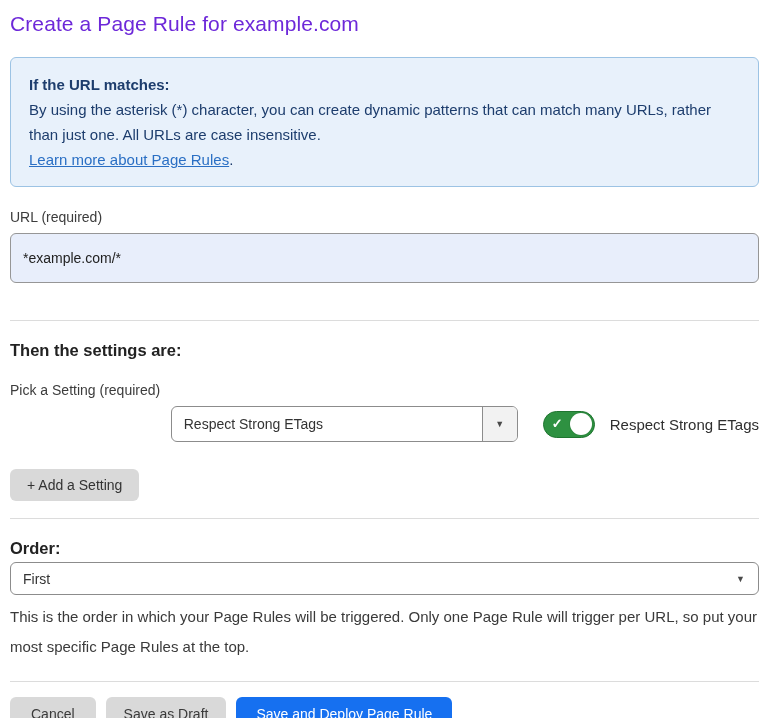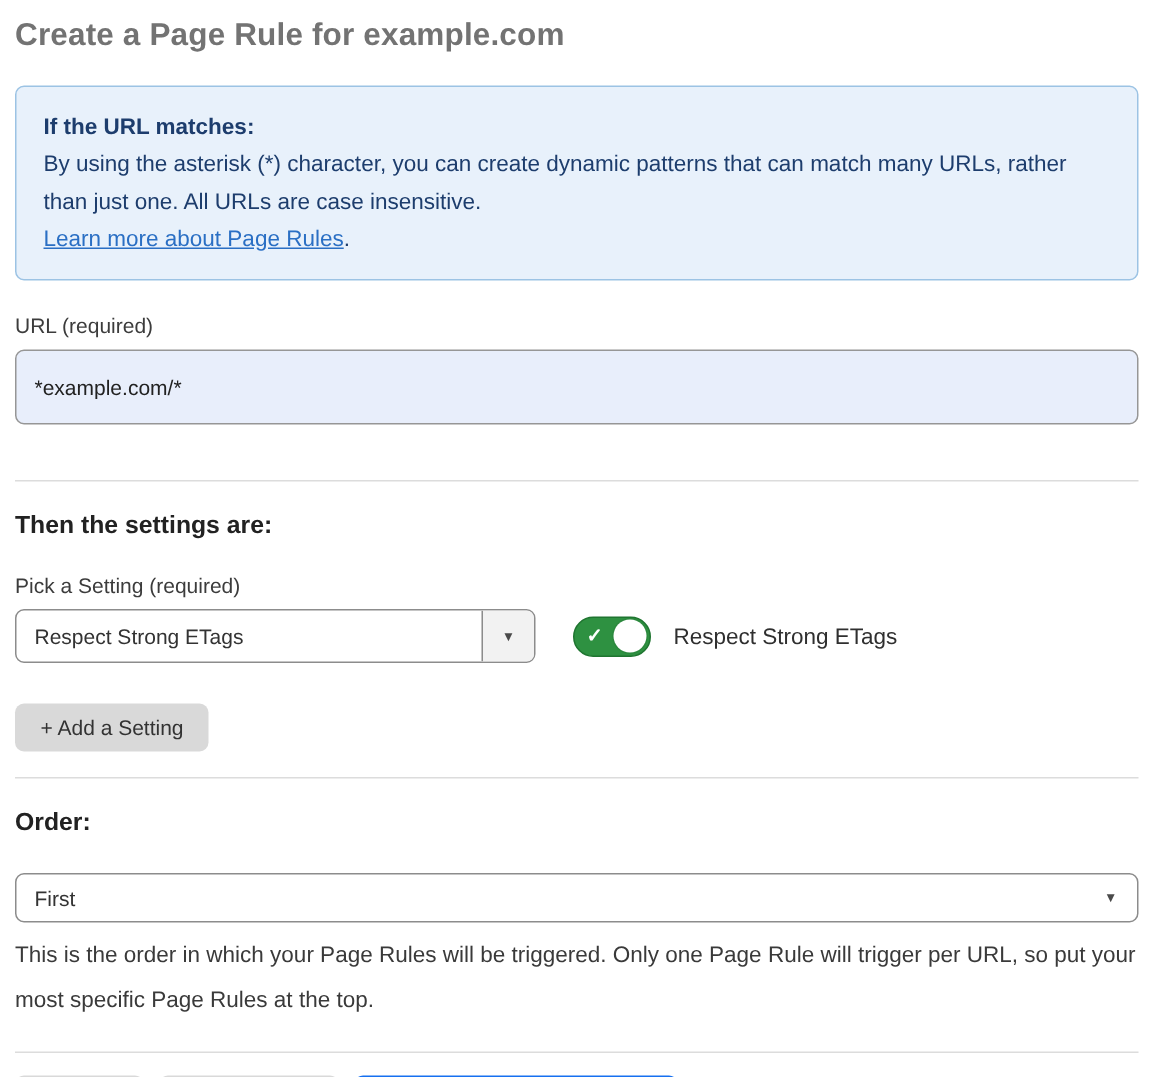--- a/index.html
+++ b/index.html
@@ -10,22 +10,22 @@
     height: 718px;
     background: #ffffff;
     font-family: "Liberation Sans", sans-serif;
     color: #333333;
     overflow: hidden;
   }
   .container { padding: 0 10px; width: 769px; }
 
   .page-title {
     font-size: 21px;
-    font-weight: 700;
-    color: #737373;
+    font-weight: 400;
+    color: #6d28d9;
     margin: 12px 0 21px 0;
     letter-spacing: 0.1px;
   }
 
   
   .info-box {
     background: #e8f1fb;
     border: 1px solid #9cc3e4;
     border-radius: 6px;
     padding: 14px 18px;
@@ -75,20 +75,21 @@
     font-weight: 700;
     color: #222222;
     margin-top: 20px;
   }
 
   
   .setting-row {
     display: flex;
     align-items: center;
     margin-top: 8px;
+    justify-content: flex-end;
   }
   .setting-select {
     width: 347px;
     height: 36px;
     border: 1px solid #8c8c8c;
     border-radius: 6px;
     background: #ffffff;
     display: flex;
     align-items: stretch;
     overflow: hidden;
@@ -162,21 +163,21 @@
     border-radius: 6px;
     padding: 8px 17px;
     font-size: 14px;
     color: #333333;
     font-family: "Liberation Sans", sans-serif;
     cursor: pointer;
   }
 
   
   .order-select {
-    margin-top: 24px;
+    margin-top: 4px;
     width: 749px;
     height: 33px;
     border: 1px solid #8c8c8c;
     border-radius: 6px;
     background: #ffffff;
     position: relative;
     display: flex;
     align-items: center;
     padding: 0 12px;
     font-size: 14px;

